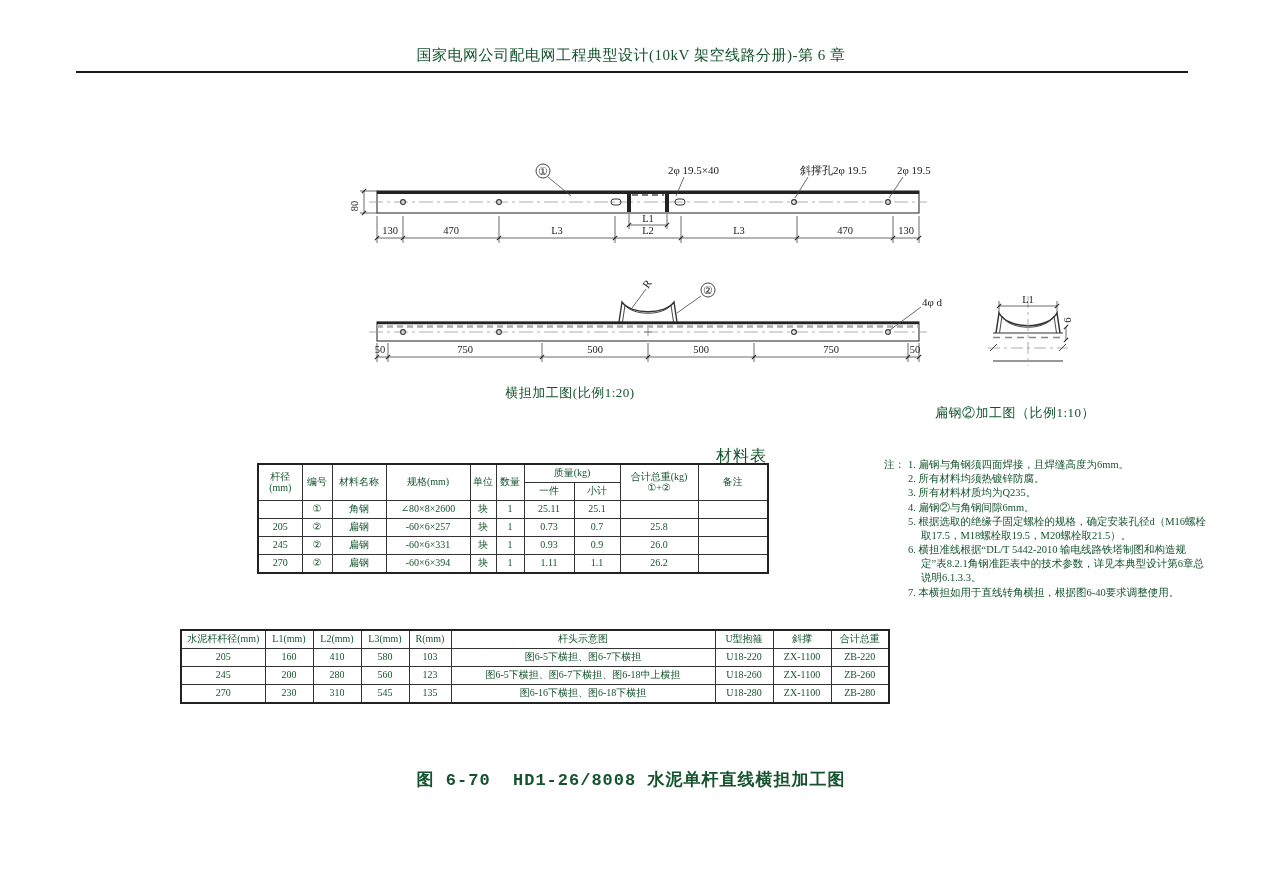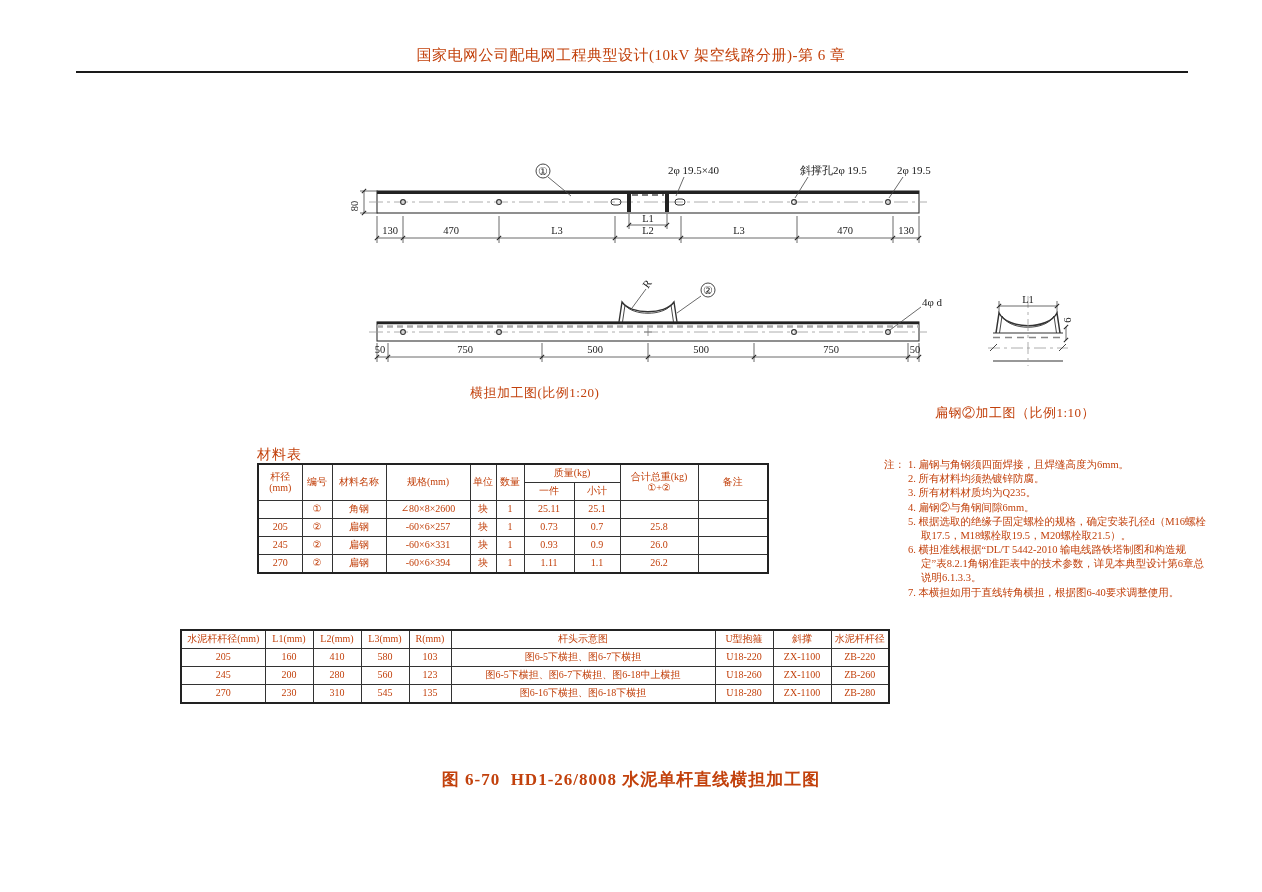--- a/index.html
+++ b/index.html
@@ -1,39 +1,39 @@
 <!DOCTYPE html>
 <html><head>
 <meta charset="utf-8">
 <style>
   html,body{margin:0;padding:0;background:#9a9a9a;}
   .page{position:relative;width:1262px;height:892px;background:#ffffff;
-        font-family:"Liberation Serif","DejaVu Serif",serif;color:#c2410c;overflow:hidden;}
+        font-family:"Liberation Serif","DejaVu Serif",serif;color:#14532d;overflow:hidden;}
   .abs{position:absolute;}
   .header-title{top:46px;left:0;width:100%;text-align:center;font-size:15px;letter-spacing:.5px;}
   .header-rule{top:71px;left:76px;width:1112px;height:2px;background:#1a1a1a;}
   .drawing-svg{top:0;left:0;}
   .dwg-caption{font-size:13px;letter-spacing:.5px;white-space:pre;}
-  .cap1{top:384px;left:470px;width:200px;}
+  .cap1{top:384px;left:470px;width:200px;text-align:center;}
   .cap2{top:404px;left:935px;width:200px;text-align:left;}
-  .tbl-title{font-size:14px;text-align:left;letter-spacing:1px;}
+  .tbl-title{font-size:16px;text-align:right;letter-spacing:1px;}
   .mat-title{top:446px;left:257px;width:510px;}
   .sel-title{top:610px;left:180px;width:708px;}
   table{border-collapse:collapse;table-layout:fixed;background:#fff;}
   table.dtable{border:2px solid #222;}
   .dtable td,.dtable th{border:1px solid #333;font-weight:normal;text-align:center;
         font-size:10px;padding:0 1px;height:17px;line-height:1.05;overflow:hidden;
         font-family:"Liberation Serif","DejaVu Serif",serif;}
   .mat-table{top:463px;left:257px;width:510px;padding-left:17px;}
   .sel-table{top:629px;left:180px;width:708px;padding-left:47px;}
   .notes{top:458px;left:884px;width:326px;font-size:10.5px;line-height:1.35;display:flex;}
   .notes-label{flex:0 0 24px;}
   .note-item{padding-left:13px;text-indent:-13px;}
   .fig-caption{top:768px;left:0;width:100%;text-align:center;font-size:17px;font-weight:bold;
-        font-family:Liberation Serif, serif;white-space:pre;letter-spacing:1px;}
+        font-family:Liberation Mono, monospace;white-space:pre;letter-spacing:1px;}
   .page-number{top:812px;left:0;width:100%;text-align:center;font-size:13px;letter-spacing:1px;}
   svg text{font-family:"Liberation Serif","DejaVu Serif",serif;fill:#1a1a1a;}
   .dimtxt{font-size:10.5px;}
   .lbltxt{font-size:11px;}
 </style>
 </head>
 <body>
 
 <div class="page">
 
@@ -267,21 +267,21 @@
     <tbody>
         <tr>
       <th>水泥杆杆径(mm)</th>
       <th>L1(mm)</th>
       <th>L2(mm)</th>
       <th>L3(mm)</th>
       <th>R(mm)</th>
       <th>杆头示意图</th>
       <th>U型抱箍</th>
       <th>斜撑</th>
-      <th>水泥杆杆径</th>
+      <th>合计总重</th>
     </tr>
     <tr>
       <td>205</td>
       <td>160</td>
       <td>410</td>
       <td>580</td>
       <td>103</td>
       <td>图6-5下横担、图6-7下横担</td>
       <td>U18-220</td>
       <td>ZX-1100</td>

